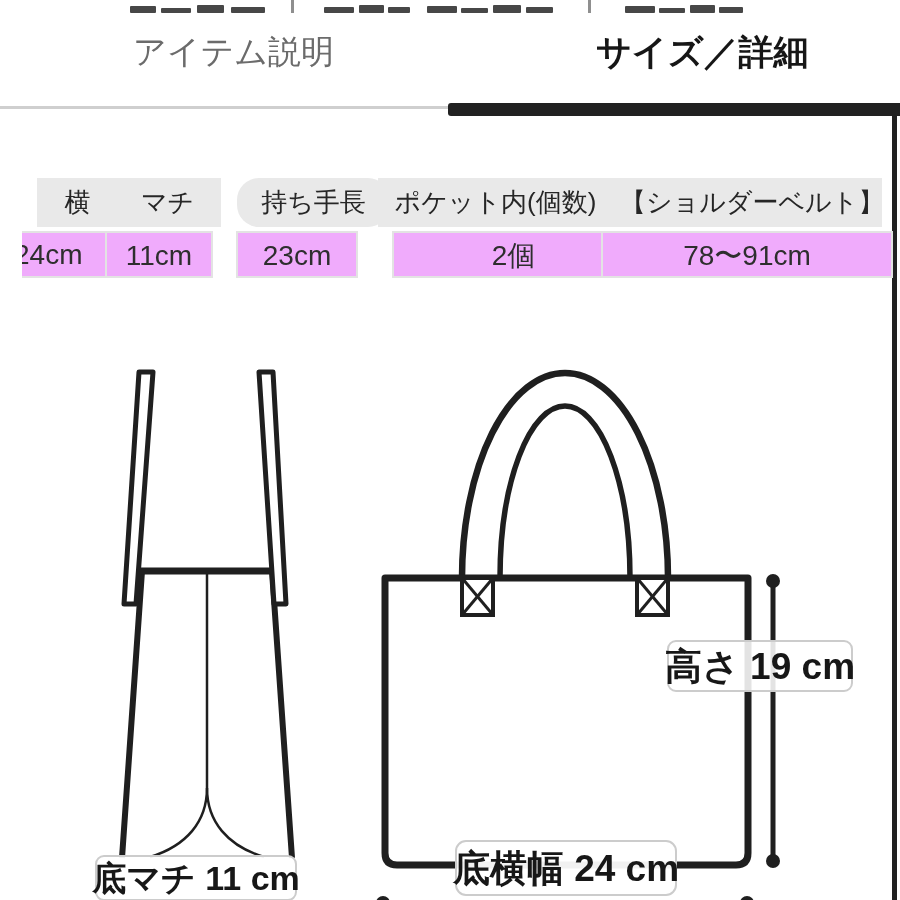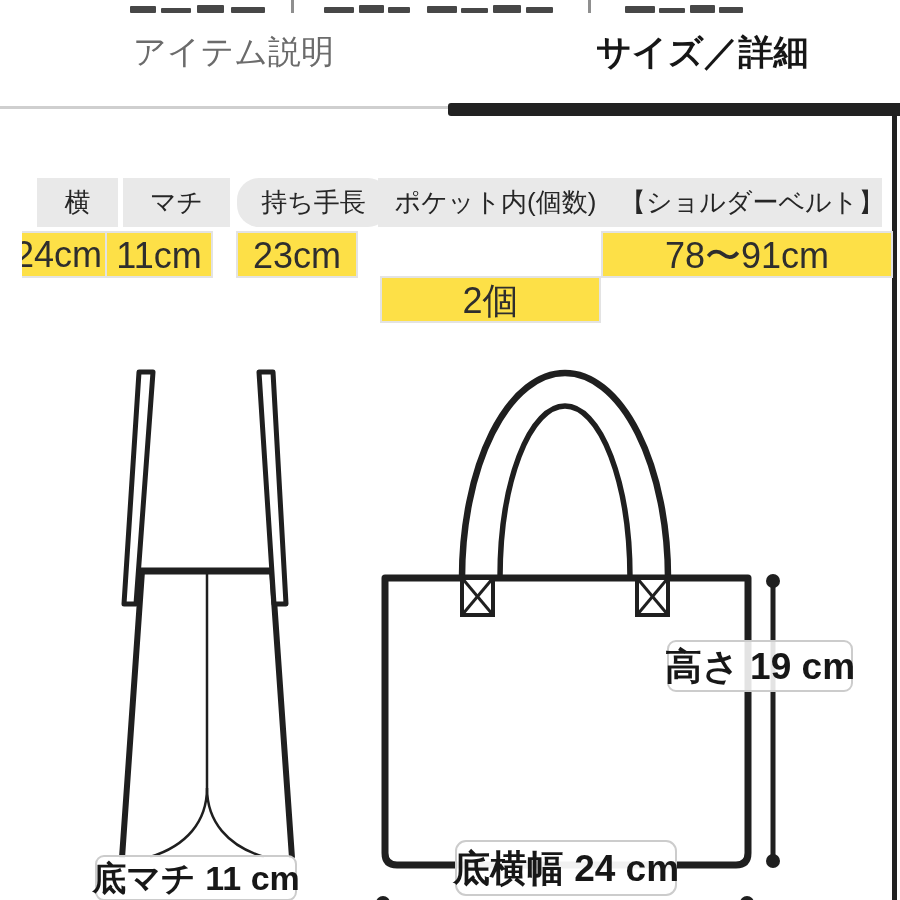--- a/index.html
+++ b/index.html
@@ -16,23 +16,23 @@
   
   .tab{position:absolute;top:28px;height:48px;line-height:48px;white-space:nowrap;cursor:pointer;}
   .tab-inactive{left:133px;font-size:33px;color:#6b6b6b;}
   .tab-active{left:575px;font-size:35px;font-weight:700;color:#161616;margin-left:21px;}
   .rule-gray{position:absolute;left:0;top:106px;width:448px;height:3px;background:#cfcfcf;}
   .rule-black{position:absolute;left:448px;top:103px;width:452px;height:13px;background:#212121;border-radius:3px 0 0 3px;}
   .edge-line{position:absolute;left:892px;top:103px;width:5px;height:797px;background:#212121;}
   
   .th{position:absolute;top:178px;height:49px;line-height:49px;background:#e9e9e9;
       text-align:center;font-size:26px;color:#262626;white-space:nowrap;overflow:hidden;}
-  .td{position:absolute;top:231px;height:47px;line-height:45px;background:#fde047;
+  .td{position:absolute;top:231px;height:47px;line-height:45px;background:#f0abfc;
       border:2px solid #e3e3e3;box-sizing:border-box;text-align:center;
-      font-size:36px;color:#2e2e2e;white-space:nowrap;}
+      font-size:28px;color:#2e2e2e;white-space:nowrap;}
   .td-clip{overflow:hidden;border-left:none;}
   .td-clip .shift{position:absolute;left:-8px;top:0;line-height:43px;}
   
   svg{position:absolute;left:0;top:0;pointer-events:none;}
   svg text{font-family:"Liberation Sans","DejaVu Sans",sans-serif;font-weight:700;fill:#171717;}
 </style>
 </head>
 <body>
 
 <div class="abs" style="left:0;top:0;width:900px;height:13px;overflow:hidden;">
@@ -55,31 +55,31 @@
   <div class="navfrag" style="left:719px;width:24px;height:6px;"></div>
 </div>
 
 <div class="tab tab-inactive">アイテム説明</div>
 <div class="tab tab-active">サイズ／詳細</div>
 <div class="rule-gray"></div>
 <div class="rule-black"></div>
 <div class="edge-line"></div>
 
 <div class="th" style="left:37px;width:81px;">横</div>
-<div class="th" style="left:123px;width:107px;">マチ</div>
+<div class="th" style="left:114px;width:107px;">マチ</div>
 <div class="th" style="left:237px;width:153px;border-radius:22px;">持ち手長</div>
 <div class="th" style="left:378px;width:235px;">ポケット内(個数)</div>
 <div class="th" style="left:600px;width:262px;padding-left:20px;">【ショルダーベルト】</div>
 
 <div class="td td-clip" style="left:22px;width:96px;">
   <span class="shift">24cm</span>
 </div>
 <div class="td" style="left:105px;width:108px;">11cm</div>
 <div class="td" style="left:236px;width:122px;">23cm</div>
-<div class="td" style="left:380px;width:221px;margin-top:45px;">2個</div>
+<div class="td" style="left:392px;width:243px;">2個</div>
 <div class="td" style="left:601px;width:292px;">78〜91cm</div>
 
 <svg width="900" height="900" viewBox="0 0 900 900">
 
   <g>
 
     <path d="M122,858 L142,571 L272,571 L292,858" fill="#ffffff" stroke="#1f1f1f" stroke-width="6" stroke-linejoin="round"></path>
 
     <path d="M139,372 L153,372 L136,604 L124,604 Z" fill="#ffffff" stroke="#1f1f1f" stroke-width="5" stroke-linejoin="round"></path>
     <path d="M259,372 L273,372 L286,604 L274,604 Z" fill="#ffffff" stroke="#1f1f1f" stroke-width="5" stroke-linejoin="round"></path>

